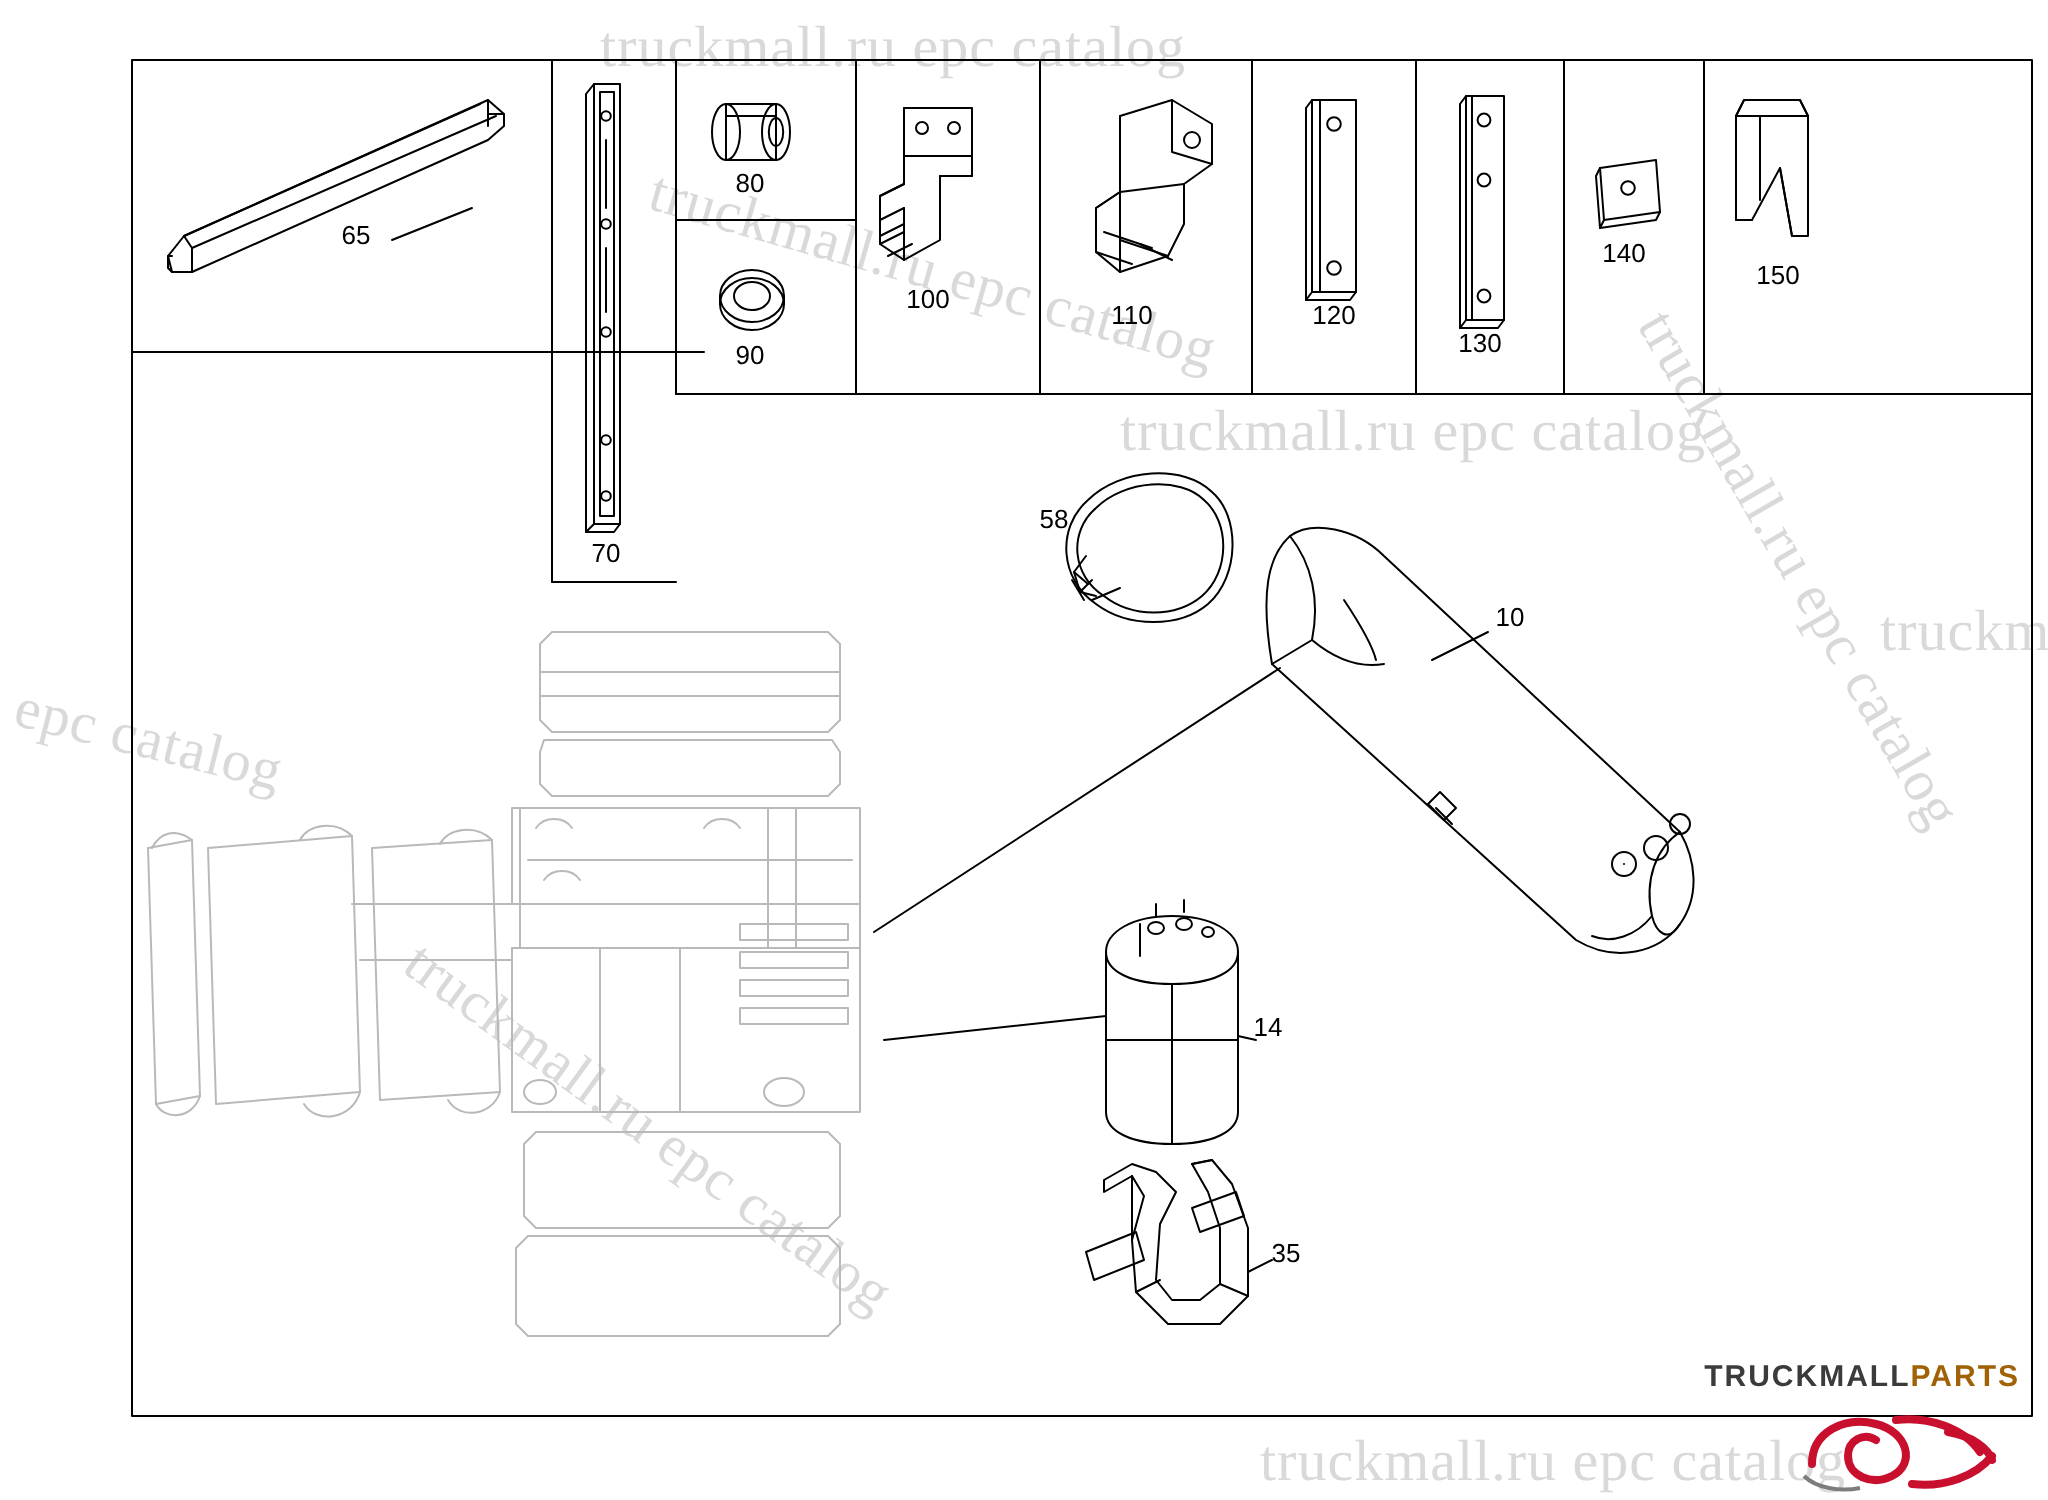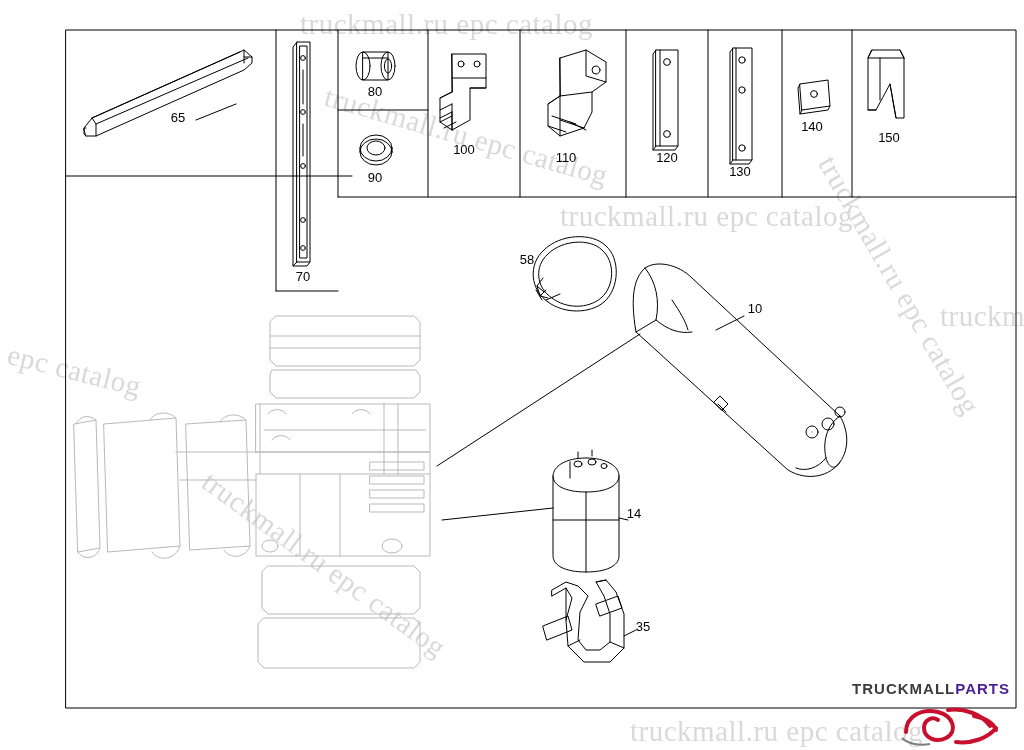--- a/index.html
+++ b/index.html
@@ -51,21 +51,21 @@
   .brand-text {
     position: absolute;
     right: 6px;
     top: 0px;
     font-family: "Liberation Sans", sans-serif;
     font-size: 15px;
     font-weight: bold;
     color: #3b3b3b;
     letter-spacing: 1px;
   }
-  .brand-text .accent { color: #4c1d95; margin-top: 42px; }
+  .brand-text .accent { color: #a16207; margin-top: 42px; }
 </style>
 </head>
 <body>
 
 <div id="page">
 
   <div id="watermark-layer">
       <div class="wm" style="left: 300px; top: 8px; font-size: 29px; transform: rotate(0deg);">truckmall.ru epc catalog</div>
       <div class="wm" style="left: 330px; top: 80px; font-size: 29px; transform: rotate(16deg);">truckmall.ru epc catalog</div>
       <div class="wm" style="left: 560px; top: 200px; font-size: 29px; transform: rotate(0deg);">truckmall.ru epc catalog</div>

